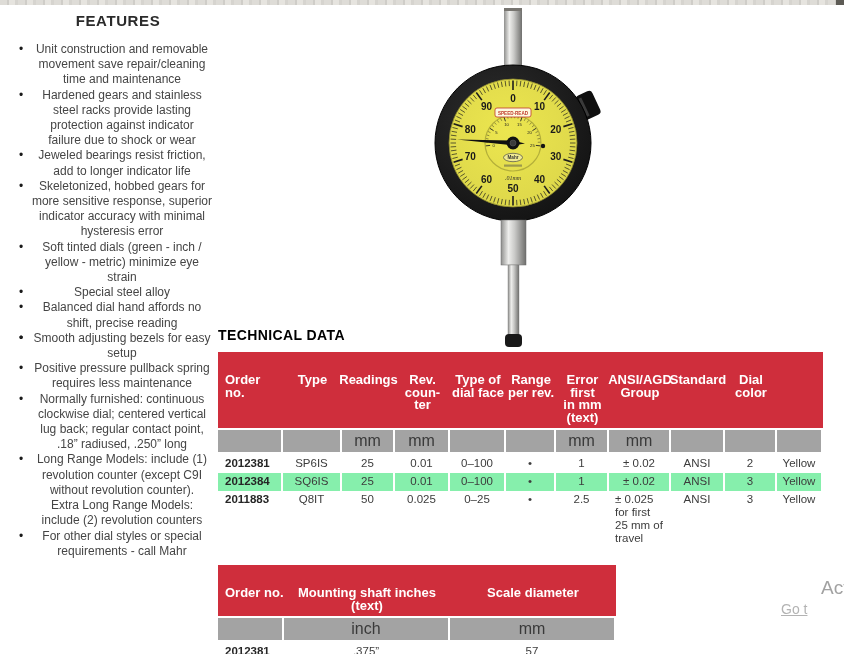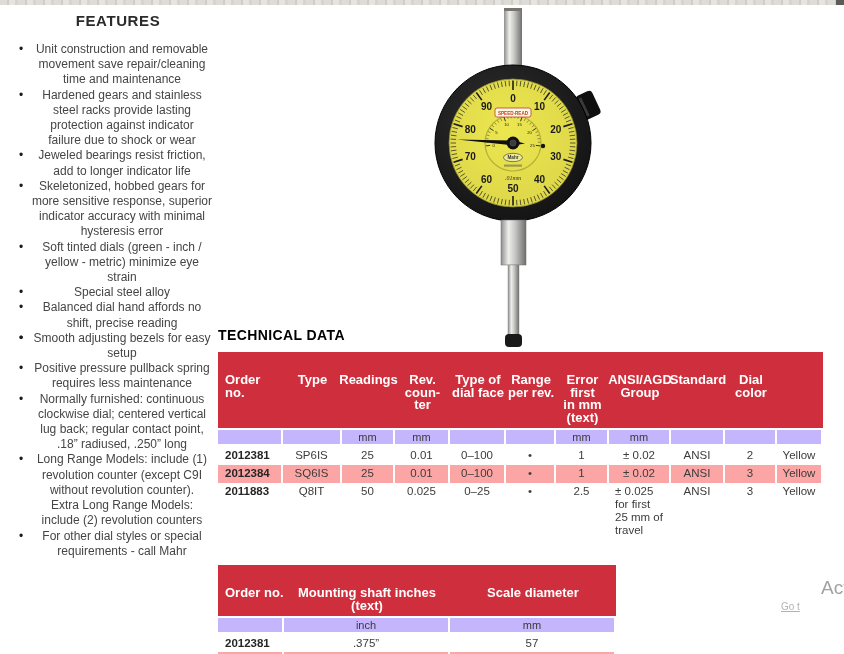--- a/index.html
+++ b/index.html
@@ -47,37 +47,37 @@
   .thead .cell {
     color:#ffffff; font-weight:700; font-size:13px; line-height:12.5px;
     display:flex; align-items:flex-start; justify-content:center; text-align:center;
     padding-top:22px; padding-bottom:4px; white-space:pre-line;
   }
   .tbl1 .thead { min-height:45px; }
   .tbl2 .thead { min-height:19px; }
   .thead .cell.first { justify-content:flex-start; text-align:left; padding-left:7px; }
   .units { margin-top:2px; margin-bottom:3px; }
   .units .cell {
-    background:#c4b5fd; height:14px; font-size:11px; color:#3a3a3a;
+    background:#a3a3a3; height:22px; font-size:16px; color:#3a3a3a;
     display:flex; align-items:center; justify-content:center; border-right:2px solid #fff;
   }
   .drow .cell {
     font-size:11.5px; color:#3c3c3c; min-height:17px; padding-top:2px;
     display:flex; align-items:flex-start; justify-content:center; text-align:left;
     border-right:2px solid #fff; white-space:pre-line; line-height:13px;
   }
   .tbl1 .drow .cell { min-height:18px; }
   .drow .cell.first {
     justify-content:flex-start; text-align:left; padding-left:7px; font-weight:700; color:#262626;
   }
-  .drow.shade .cell { background:#fca5a5; }
+  .drow.shade .cell { background:#86efac; }
 
   
   .wm1 { position:absolute; left:821px; top:577px; font-size:19px; font-weight:300; color:#a2a2a2; white-space:nowrap; }
-  .wm2 { position:absolute; left:781px; top:601px; font-size:10px; color:#b3b3b3; white-space:nowrap;text-decoration:underline; }
+  .wm2 { position:absolute; left:781px; top:601px; font-size:14px; color:#b3b3b3; white-space:nowrap;text-decoration:underline; }
 </style>
 </head>
 <body>
 
 <div class="top-strip"></div>
 <div class="corner-artifact"></div>
 
 <div class="features">
   <h1>FEATURES</h1>
   <div class="feat-list">

